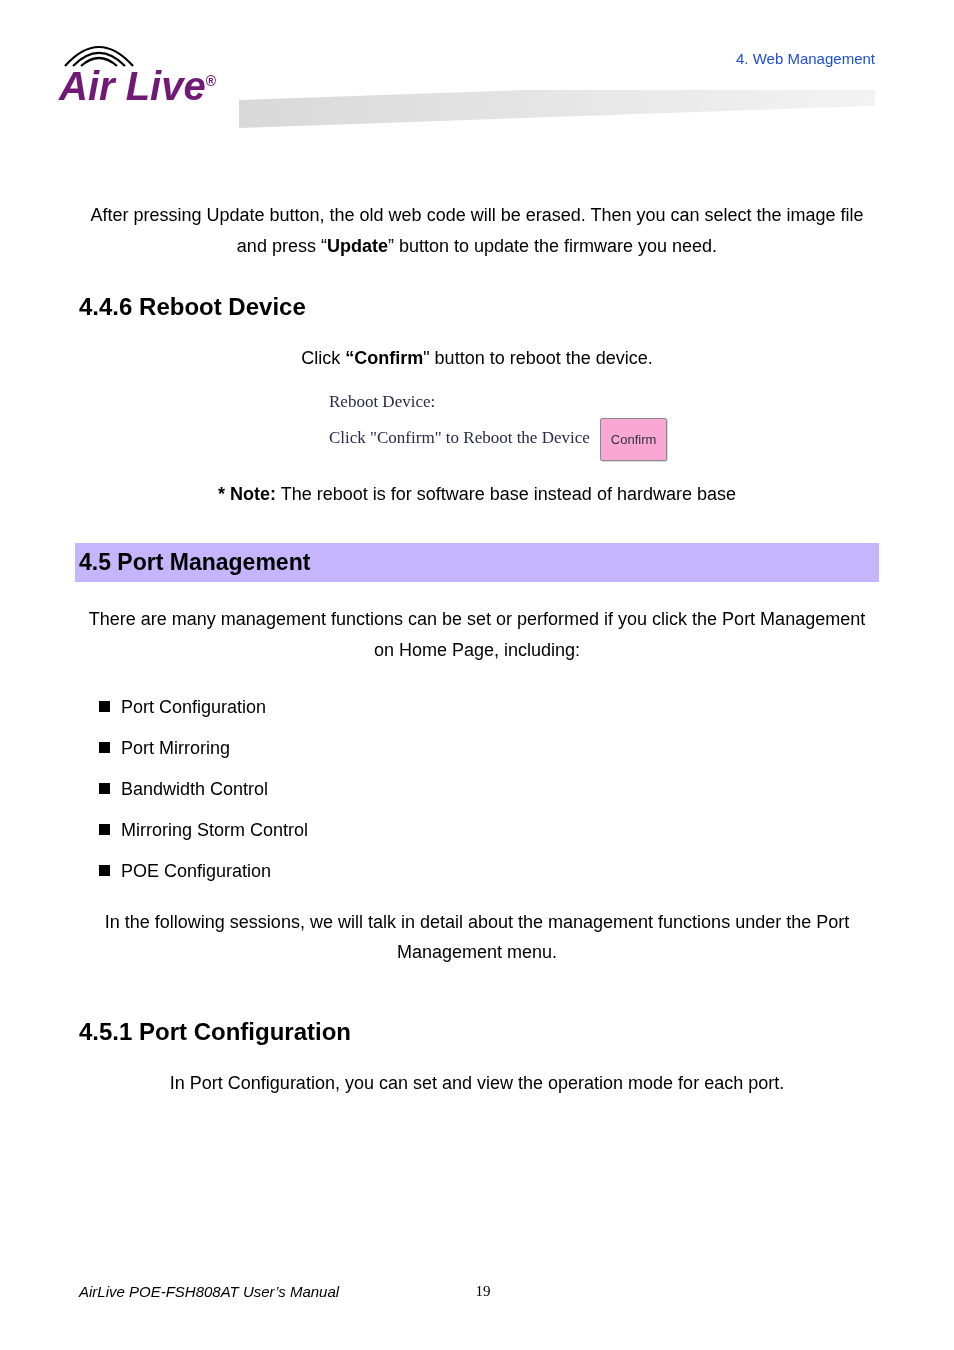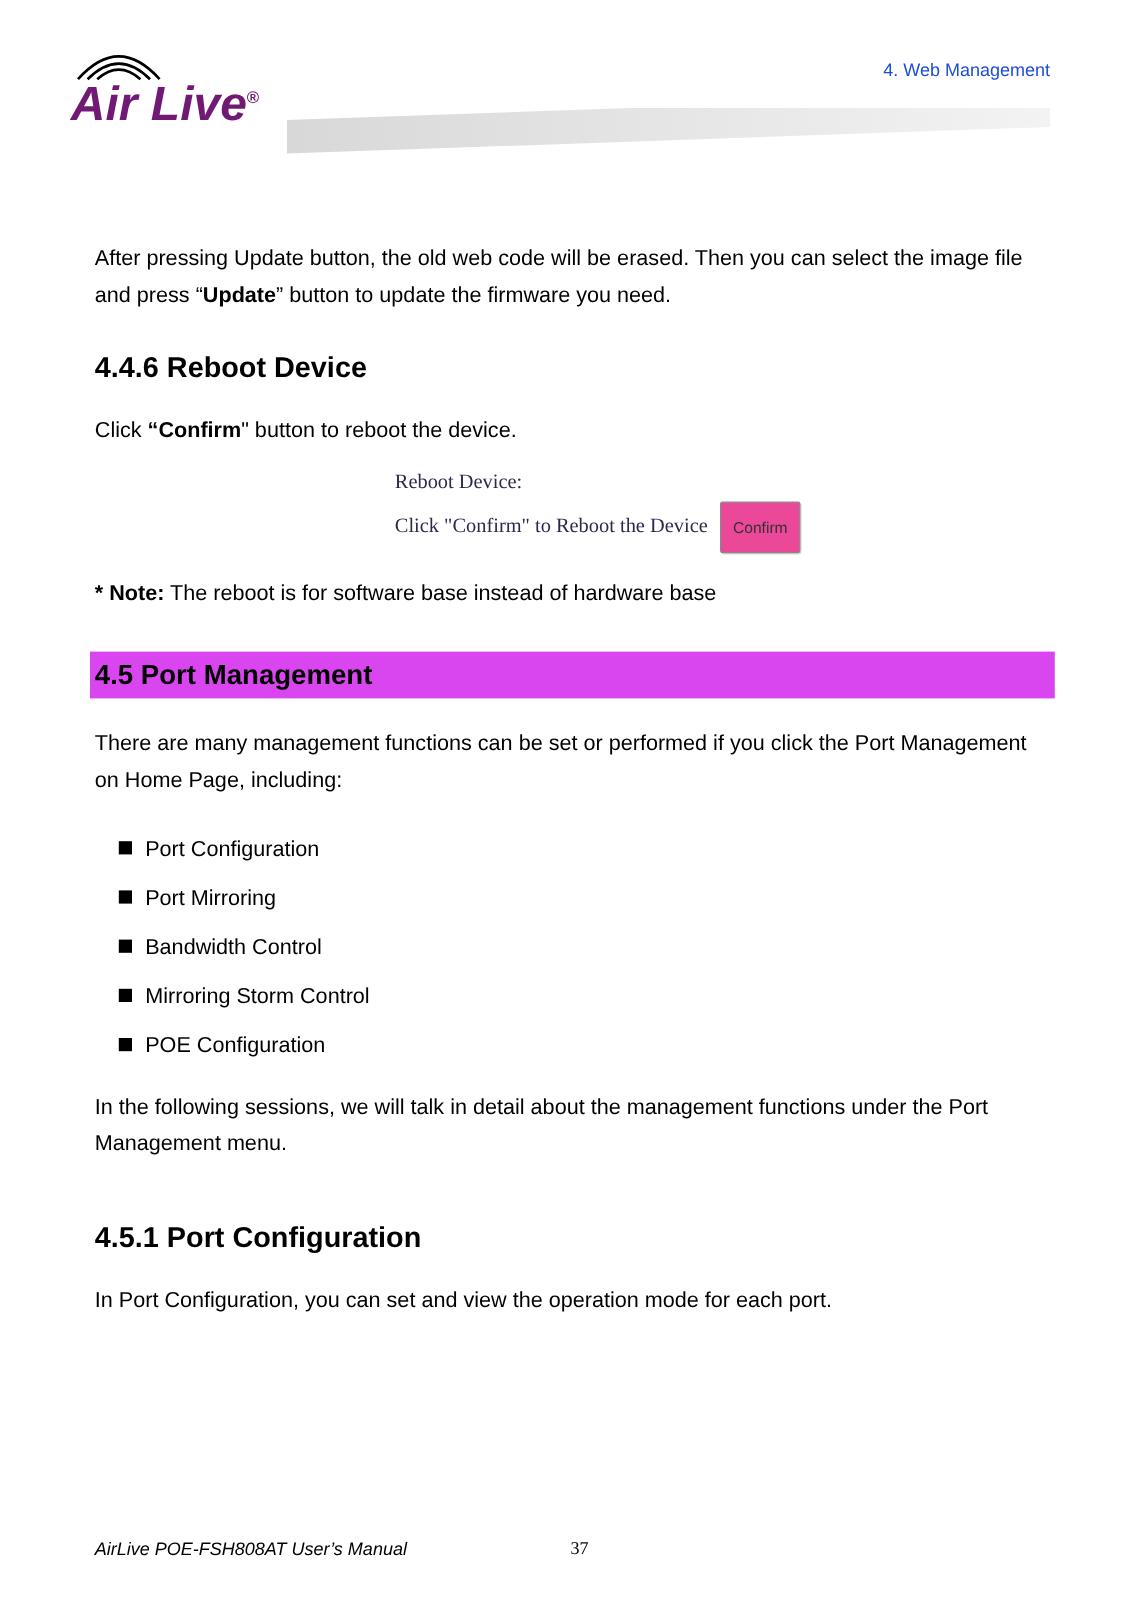--- a/index.html
+++ b/index.html
@@ -66,48 +66,49 @@
     right: -50px;
     top: 10px;
     height: 28px;
     background: linear-gradient(to right, #d8d8d8, #f5f5f5);
     transform: skewY(-2deg);
     transform-origin: left center;
   }
   .body-text {
     font-size: 18px;
     line-height: 1.7;
+    text-align: center;
   }
   h3.section-num {
     font-size: 24px;
     font-weight: bold;
     margin: 32px 0 22px 0;
   }
   h2.major-section {
     font-size: 23px;
     font-weight: bold;
-    background: #d946ef;
+    background: #c4b5fd;
     padding: 6px 4px;
     margin: 34px -4px 22px -4px;
   }
   .reboot-widget {
     margin: 16px 0 18px 0;
     text-align: left;
     padding-left: 250px;
     font-family: "Times New Roman", serif;
     color: #2a2a4a;
     font-size: 17px;
   }
   .reboot-widget .row2 {
     margin-top: 6px;
   }
   .confirm-btn {
     font-family: Arial, sans-serif;
     font-size: 13px;
-    background: #ec4899;
+    background: #f9a8d4;
     color: #333;
     border: 1px solid #888;
     border-radius: 2px;
     padding: 13px 10px;
     margin-left: 10px;
     vertical-align: middle;
     display: inline-block;
     box-shadow: 1px 1px 0 rgba(0,0,0,0.15);
     cursor: pointer;
   }
@@ -201,16 +202,16 @@
   </ul>
 
   <p class="body-text">In the following sessions, we will talk in detail about the management functions under the Port Management menu.</p>
 
   <h3 class="section-num" style="margin-top:50px">4.5.1 Port Configuration</h3>
 
   <p class="body-text">In Port Configuration, you can set and view the operation mode for each port.</p>
 
   <div class="footer">
     <span class="footer-title">AirLive POE-FSH808AT User’s Manual</span>
-    <span class="footer-page">37</span>
+    <span class="footer-page">19</span>
   </div>
 
 </div>
 
 </body></html>

